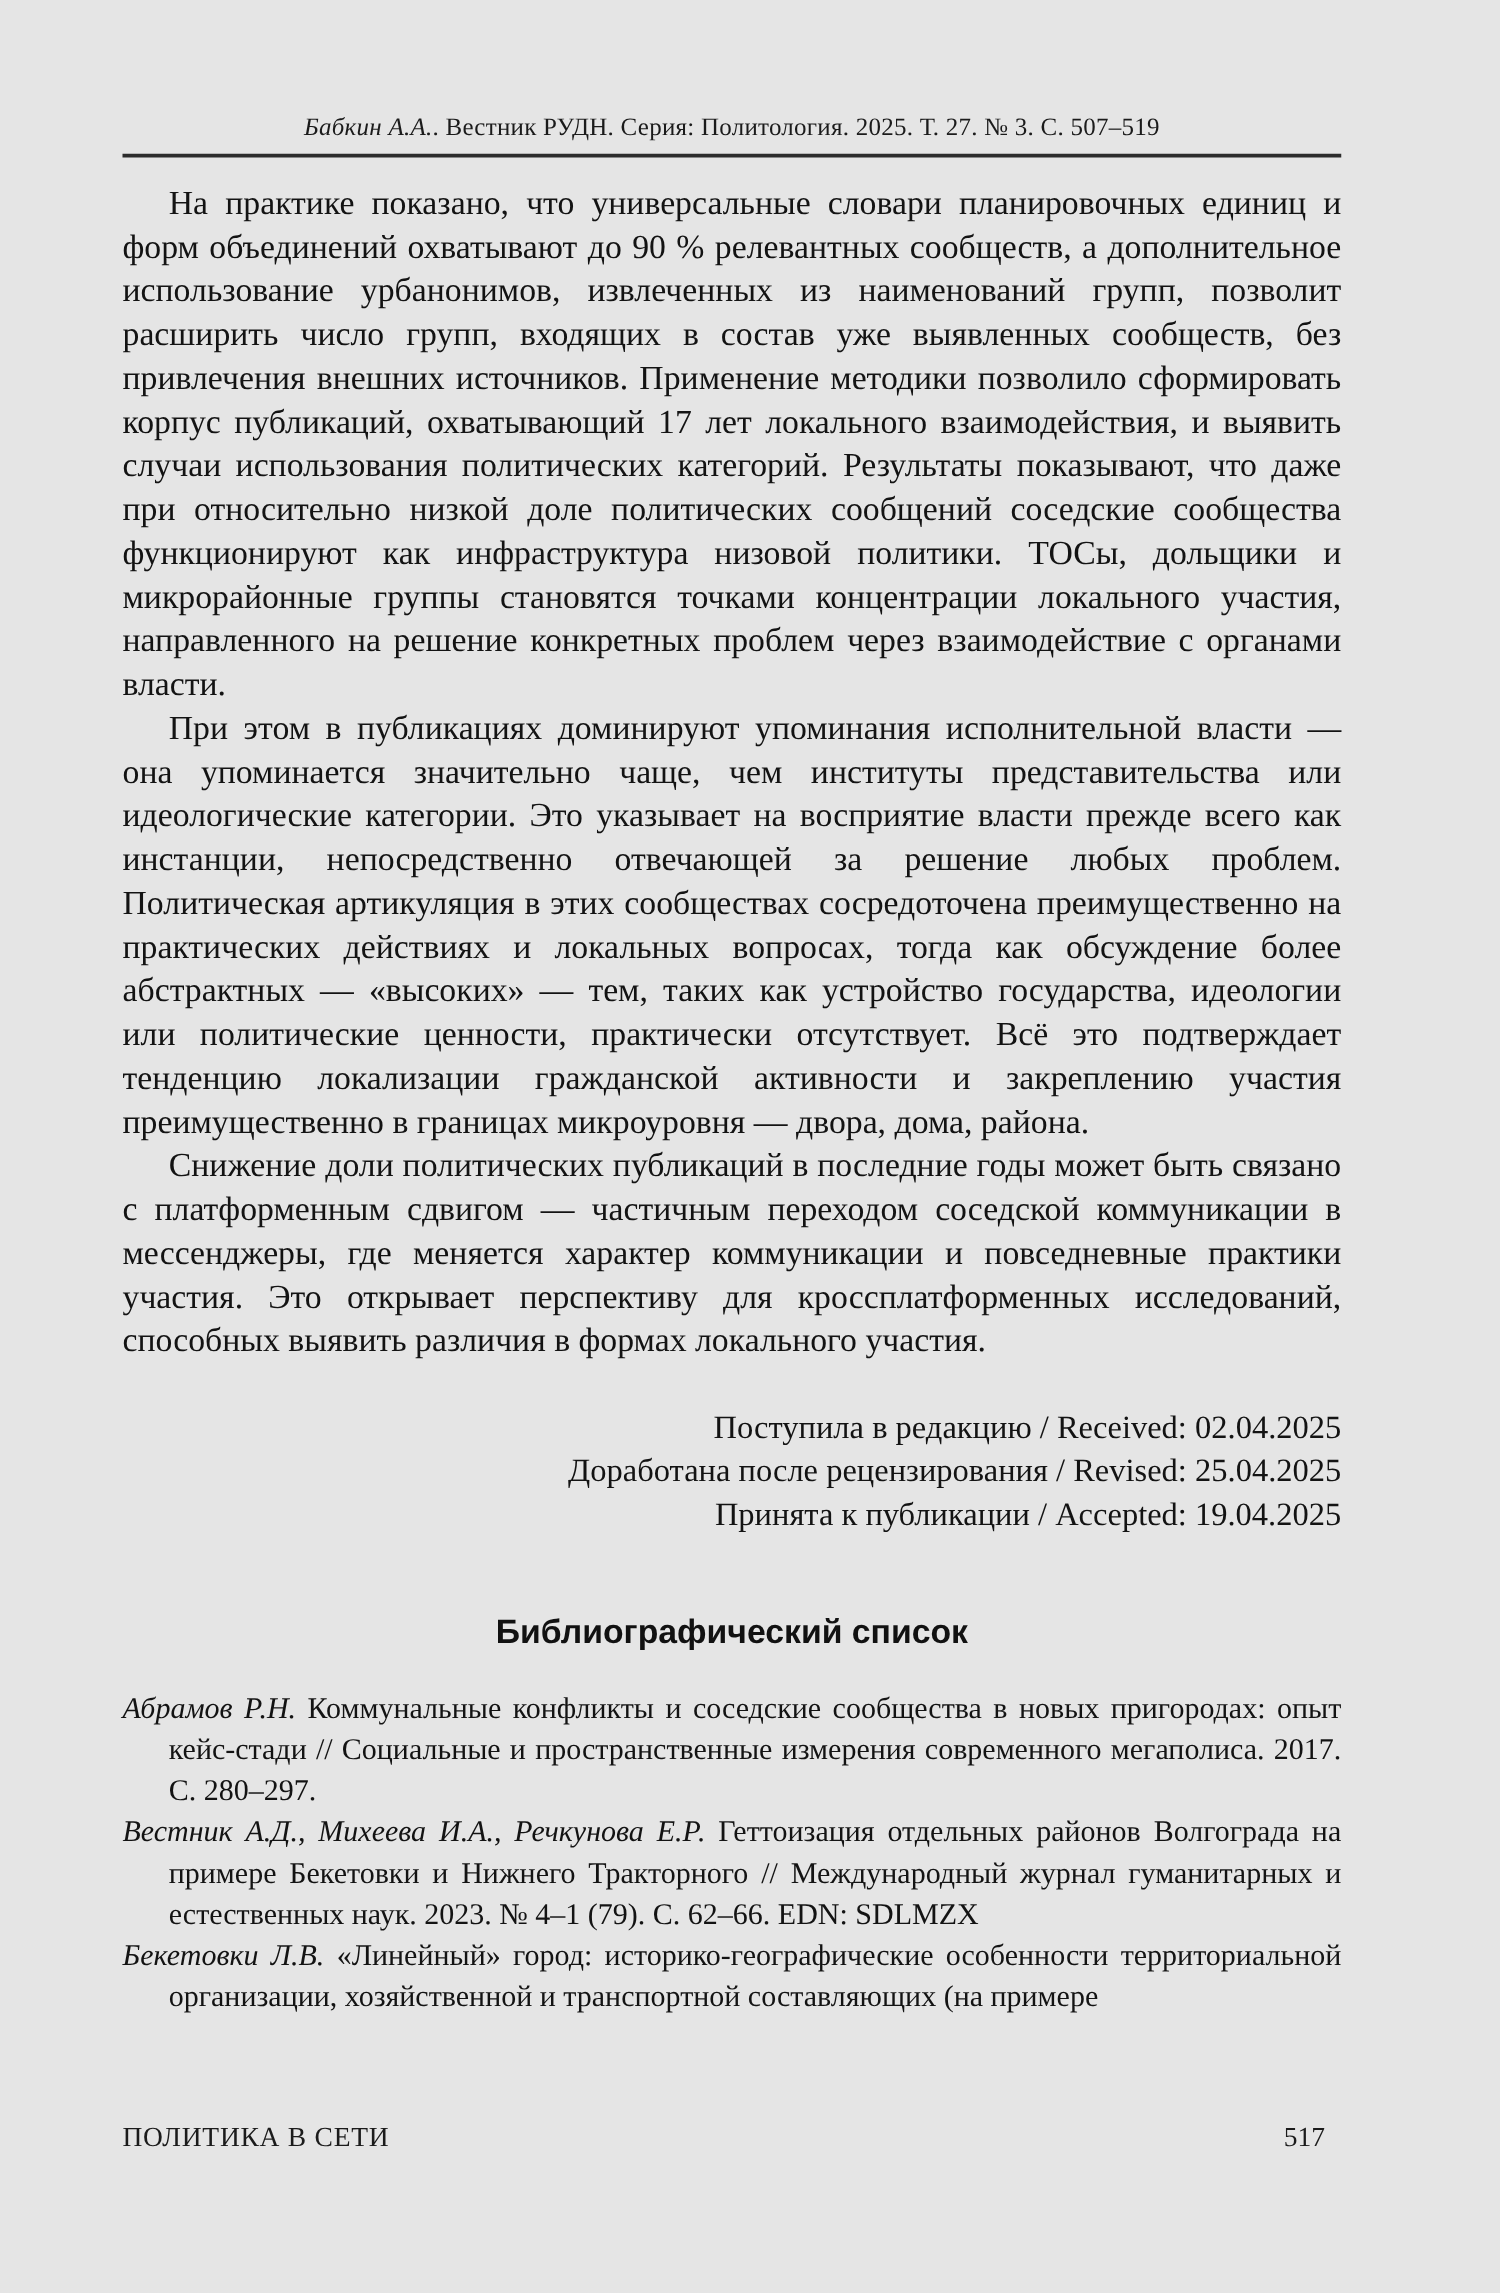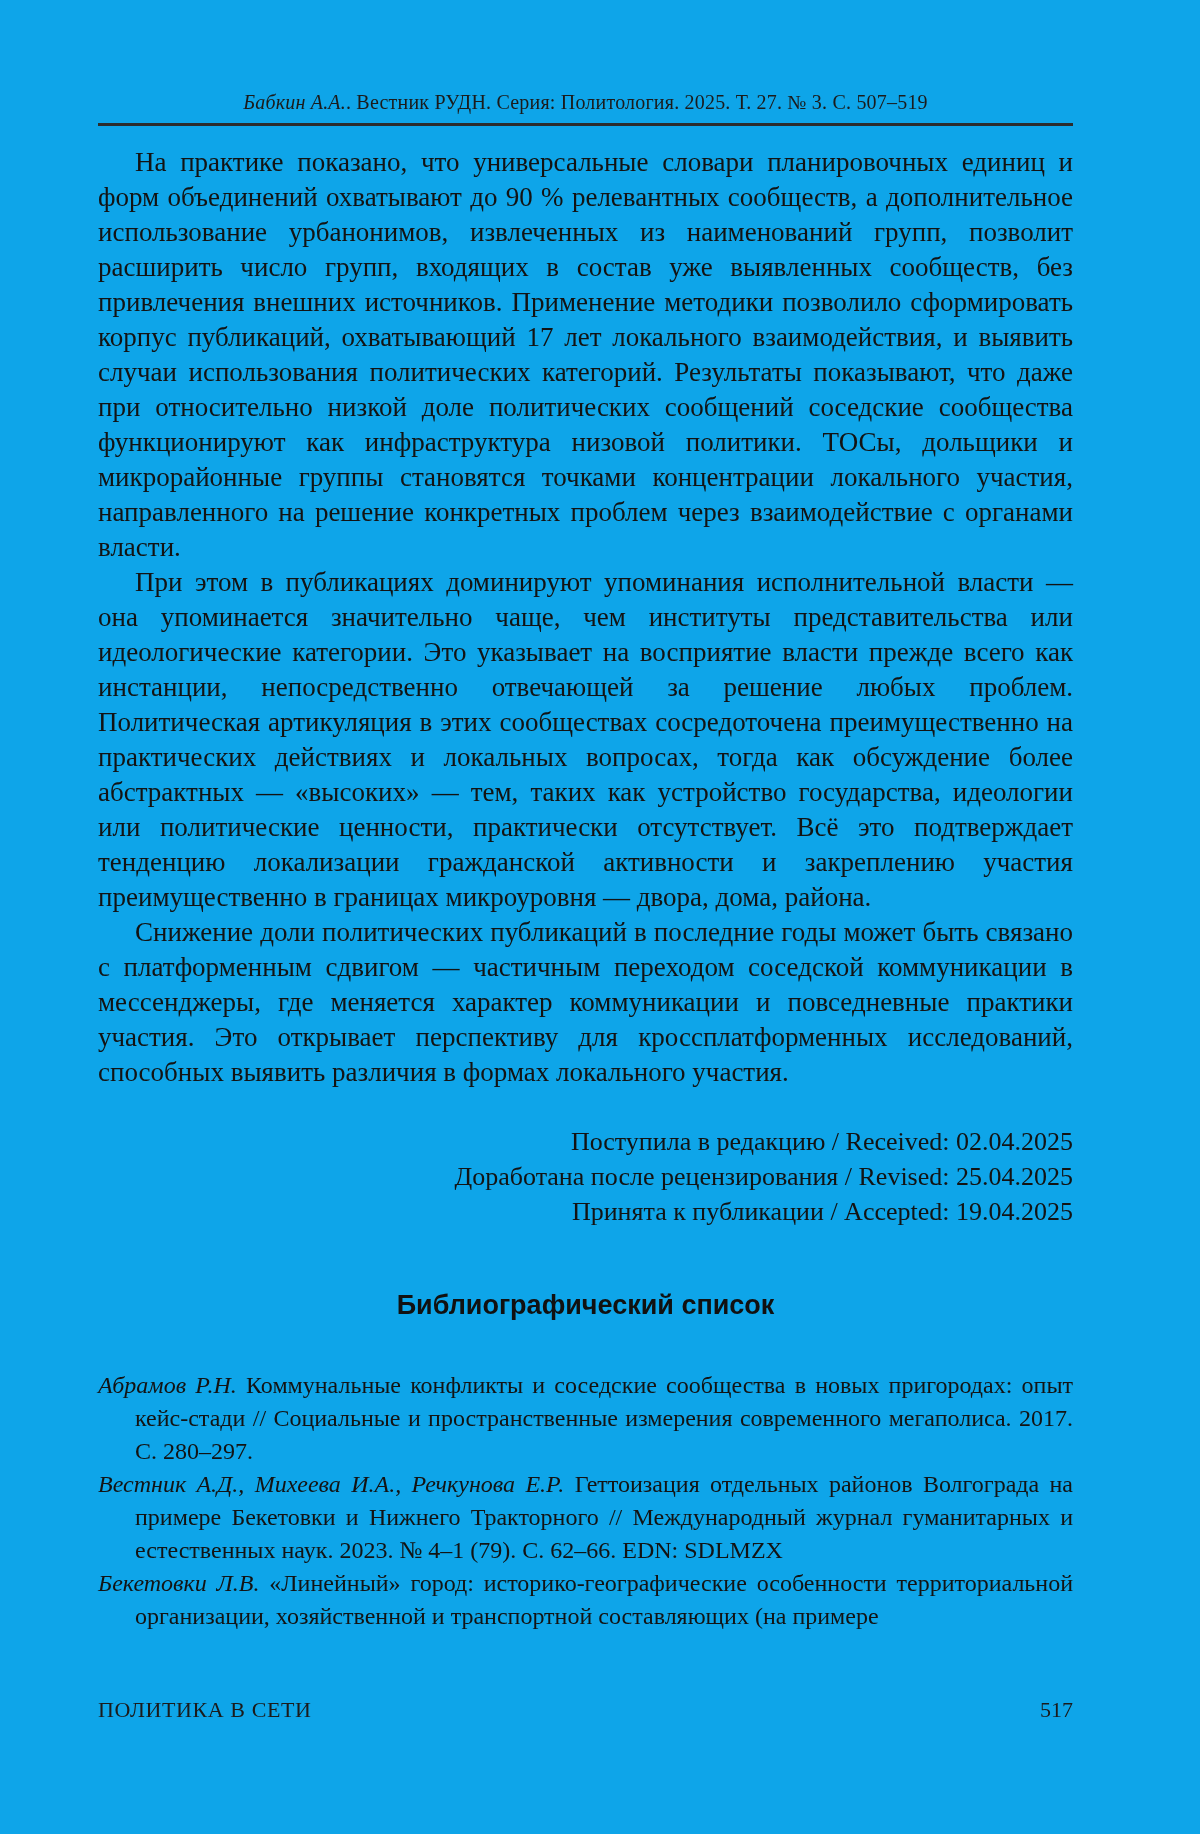--- a/index.html
+++ b/index.html
@@ -1,20 +1,20 @@
 <!DOCTYPE html>
 <html lang="ru"><head>
 <meta charset="utf-8">
 <style>
   html, body { margin: 0; padding: 0; background: #ffffff; }
   .page {
     position: relative;
     width: 1200px;
     height: 1834px;
-    background: #0ea5e9;
+    background: #e5e5e5;
     box-sizing: border-box;
     padding: 90px 127px 0 98px;
     font-family: "Liberation Serif", "DejaVu Serif", serif;
     color: #151515;
     overflow: hidden;
   }
   
   .running-head {
     text-align: center;
     font-size: 20px;
@@ -51,36 +51,36 @@
   
   .bib-heading {
     margin-top: 60px;
     text-align: center;
     font-family: "Liberation Sans", "DejaVu Sans", sans-serif;
     font-weight: 700;
     font-size: 27px;
     line-height: 32px;
     color: #111111;
   }
-  .refs { margin-top: 48px; }
+  .refs { margin-top: 30px; }
   .refs p.ref {
     margin: 0;
     font-size: 24px;
     line-height: 33px;
     text-align: justify;
     padding-left: 37px;
     text-indent: -37px;
     color: #131313;
   }
   .refs .authors { font-style: italic; }
   
   .footer {
     position: absolute;
     left: 98px;
-    right: 127px;
+    right: 140px;
     top: 1697px;
     display: flex;
     justify-content: space-between;
     align-items: baseline;
     font-size: 22px;
     color: #1b1b1b;
   }
   .footer .section { letter-spacing: 0.6px; }
 </style>
 </head>

